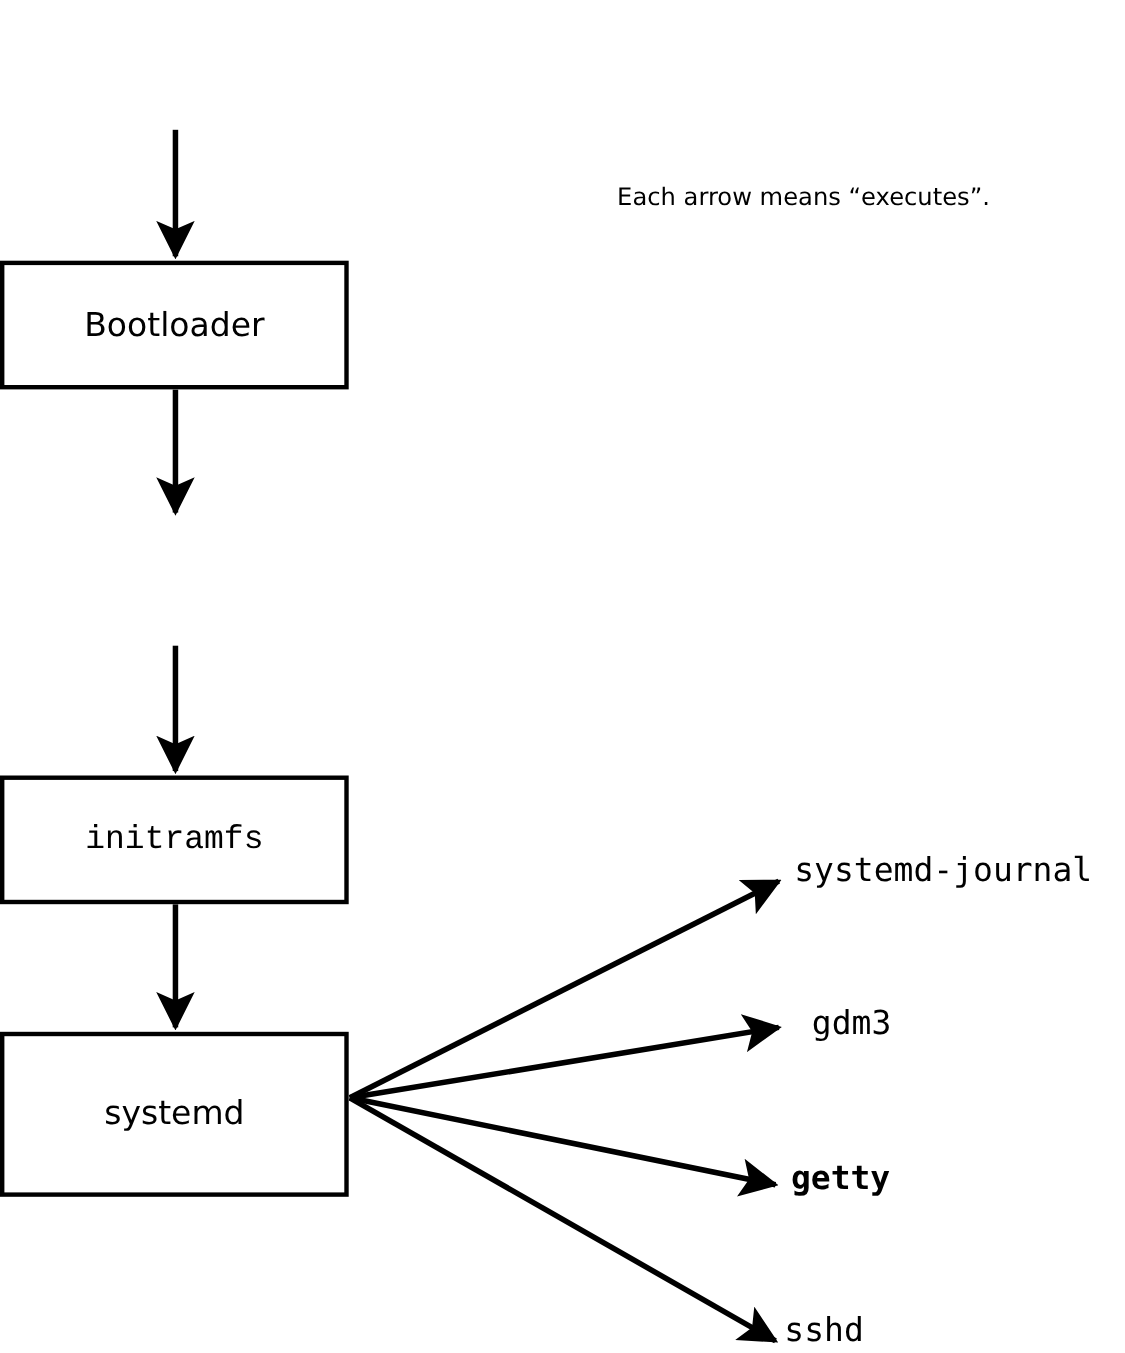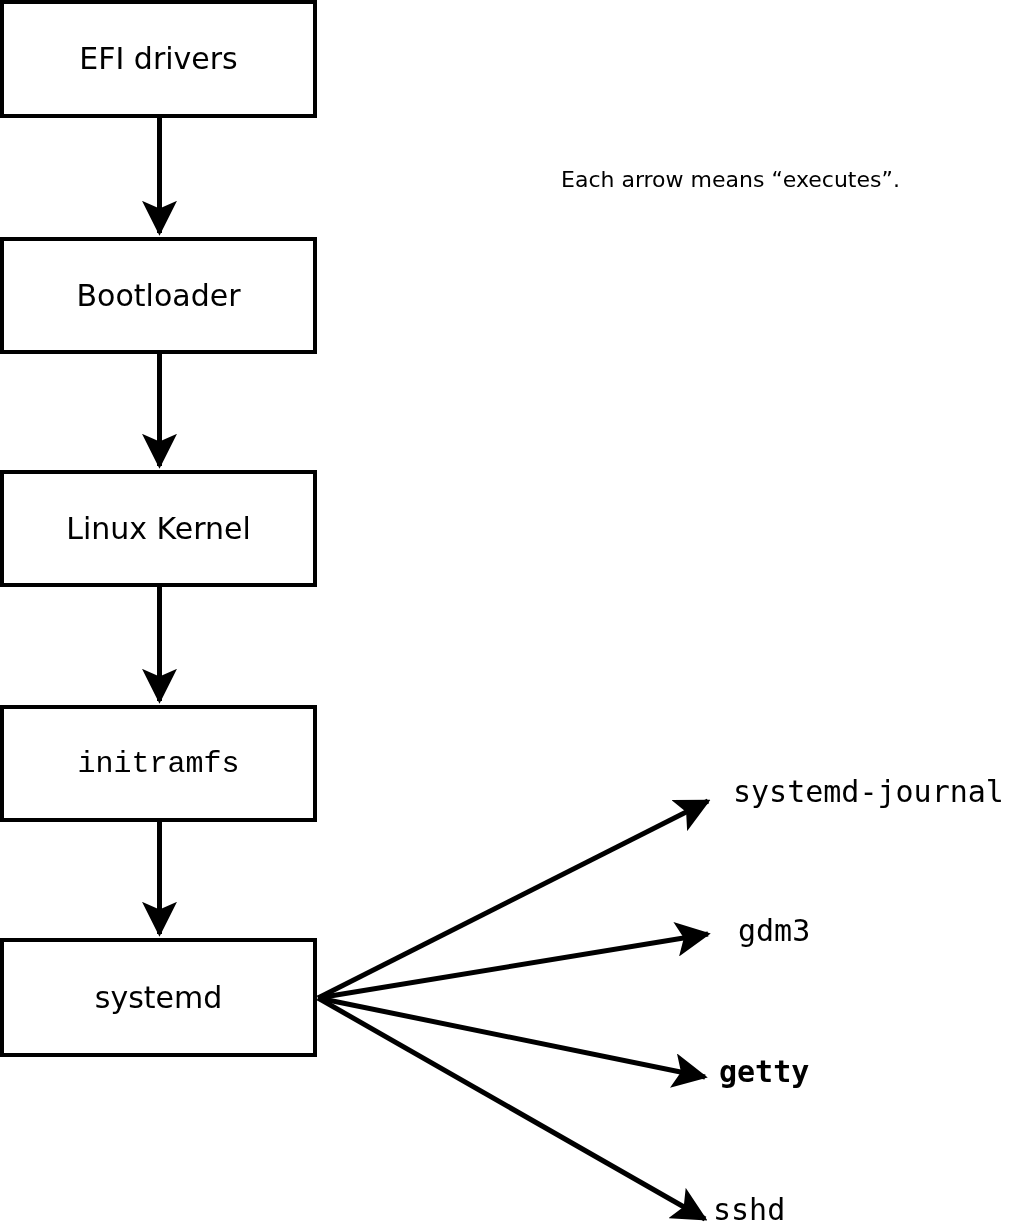--- a/index.html
+++ b/index.html
@@ -39,30 +39,30 @@
     justify-content: center;
     font-size: 30px;
     line-height: 36px;
     z-index: 1;
     white-space: nowrap;
   }
   .b1 { top: 0;    height: 118px; }
   .b2 { top: 237px; height: 117px; }
   .b3 { top: 470px; height: 117px; }
   .b4 { top: 705px; height: 117px; font-family: Liberation Mono, monospace; }
-  .b5 { top: 938px; height: 119px; justify-content: center; }
+  .b5 { top: 938px; height: 150px; justify-content: center; }
   .proc {
     position: absolute;
     font-family: "DejaVu Sans Mono", monospace;
     font-size: 30px;
     line-height: 36px;
     white-space: nowrap;
     z-index: 1;
   }
-  .p1 { left: 722px; top: 774px; margin-left: 11px; }
+  .p1 { left: 722px; top: 774px; }
   .p2 { left: 724px; top: 913px; margin-left: 14px; }
   .p3 { left: 719px; top: 1054px; font-weight: bold; }
   .p4 { left: 713px; top: 1192px; }
   .caption {
     position: absolute;
     left: 561px;
     top: 162px;
     font-size: 22px;
     line-height: 36px;
     white-space: nowrap;
@@ -85,28 +85,22 @@
     <line class="al" x1="159.5" y1="354" x2="159.5" y2="466" marker-end="url(#ah)"></line>
     <line class="al" x1="159.5" y1="587" x2="159.5" y2="701" marker-end="url(#ah)"></line>
     <line class="al" x1="159.5" y1="822" x2="159.5" y2="934" marker-end="url(#ah)"></line>
 
     <line class="al" x1="318" y1="998" x2="708" y2="801" marker-end="url(#ah)"></line>
     <line class="al" x1="318" y1="998" x2="708" y2="934" marker-end="url(#ah)"></line>
     <line class="al" x1="318" y1="998" x2="705" y2="1077" marker-end="url(#ah)"></line>
     <line class="al" x1="318" y1="998" x2="705" y2="1219" marker-end="url(#ah)"></line>
   </svg>
 
-  <div class="fbox b1">
-    <span>EFI drivers</span>
-  </div>
   <div class="fbox b2">
     <span>Bootloader</span>
-  </div>
-  <div class="fbox b3">
-    <span>Linux Kernel</span>
   </div>
   <div class="fbox b4">
     <span>initramfs</span>
   </div>
   <div class="fbox b5">
     <span>systemd</span>
   </div>
 
   <div class="proc p1">systemd-journal</div>
   <div class="proc p2">gdm3</div>

